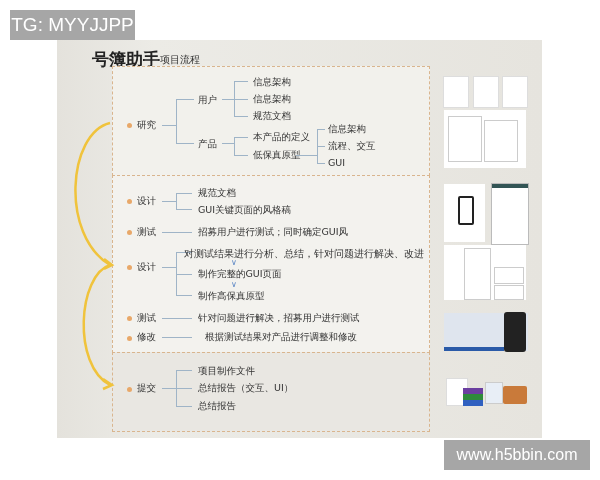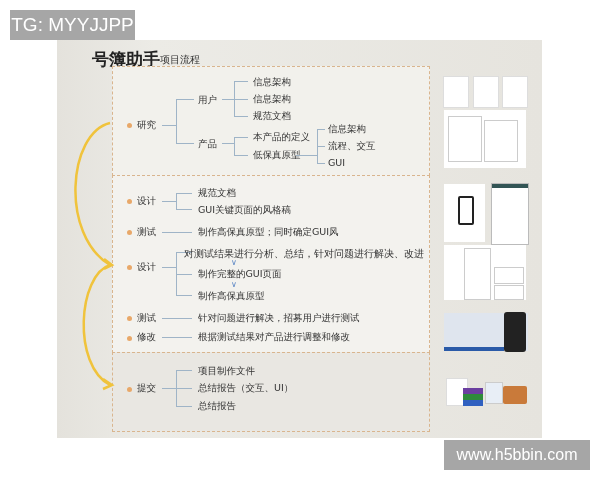--- a/index.html
+++ b/index.html
@@ -68,21 +68,21 @@
 <div class="ln" style="left:162px;top:201px;width:14px;height:1px"></div>
 <div class="ln" style="left:176px;top:193px;width:1px;height:16px"></div>
 <div class="ln" style="left:176px;top:193px;width:16px;height:1px"></div>
 <div class="ln" style="left:176px;top:209px;width:16px;height:1px"></div>
 <div class="t" style="left:198px;top:187px">规范文档</div>
 <div class="t" style="left:198px;top:204px">GUI关键页面的风格稿</div>
 
 <div class="dot" style="left:127px;top:230px"></div>
 <div class="t" style="left:137px;top:226px">测试</div>
 <div class="ln" style="left:162px;top:232px;width:30px;height:1px"></div>
-<div class="t" style="left:198px;top:226px">制作高保真原型；同时确定GUI风</div>
+<div class="t" style="left:198px;top:226px">招募用户进行测试；同时确定GUI风</div>
 
 <div class="dot" style="left:127px;top:265px"></div>
 <div class="t" style="left:137px;top:261px">设计</div>
 <div class="ln" style="left:162px;top:267px;width:14px;height:1px"></div>
 <div class="ln" style="left:176px;top:252px;width:1px;height:43px"></div>
 <div class="ln" style="left:176px;top:252px;width:16px;height:1px"></div>
 <div class="ln" style="left:176px;top:274px;width:16px;height:1px"></div>
 <div class="ln" style="left:176px;top:295px;width:16px;height:1px"></div>
 <div class="t" style="left:184px;top:247px;font-size:10px">对测试结果进行分析、总结，针对问题进行解决、改进</div>
 <div class="t" style="left:231px;top:258px;font-size:8px;color:#5a86c4">∨</div>
@@ -91,21 +91,21 @@
 <div class="t" style="left:198px;top:290px">制作高保真原型</div>
 
 <div class="dot" style="left:127px;top:316px"></div>
 <div class="t" style="left:137px;top:312px">测试</div>
 <div class="ln" style="left:162px;top:318px;width:30px;height:1px"></div>
 <div class="t" style="left:198px;top:312px">针对问题进行解决，招募用户进行测试</div>
 
 <div class="dot" style="left:127px;top:336px"></div>
 <div class="t" style="left:137px;top:331px">修改</div>
 <div class="ln" style="left:162px;top:337px;width:30px;height:1px"></div>
-<div class="t" style="left:198px;top:331px">根据测试结果对产品进行调整和修改</div>
+<div class="t" style="left:205px;top:331px">根据测试结果对产品进行调整和修改</div>
 
 <div id="s3" class="sec"></div>
 <div class="dot" style="left:127px;top:387px"></div>
 <div class="t" style="left:137px;top:382px">提交</div>
 <div class="ln" style="left:162px;top:388px;width:14px;height:1px"></div>
 <div class="ln" style="left:176px;top:370px;width:1px;height:36px"></div>
 <div class="ln" style="left:176px;top:370px;width:16px;height:1px"></div>
 <div class="ln" style="left:176px;top:388px;width:16px;height:1px"></div>
 <div class="ln" style="left:176px;top:406px;width:16px;height:1px"></div>
 <div class="t" style="left:198px;top:365px">项目制作文件</div>

